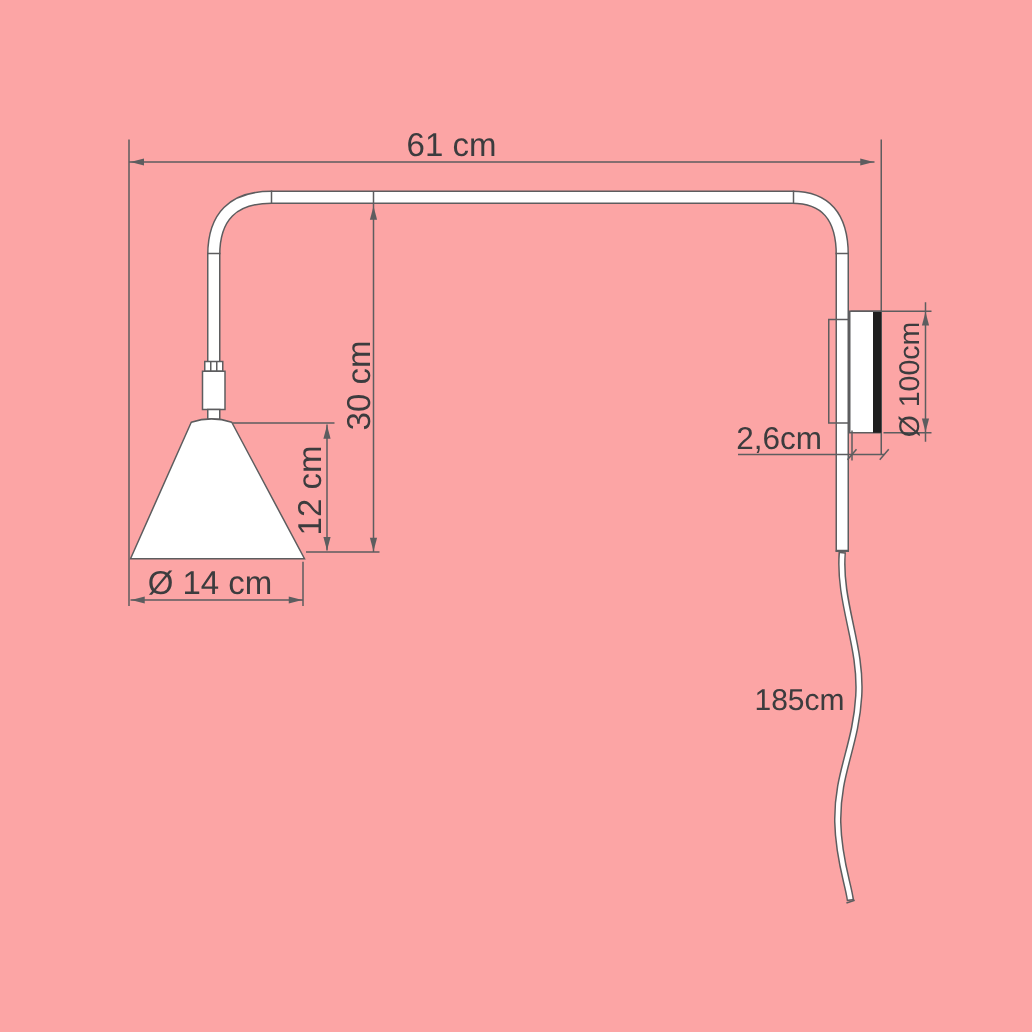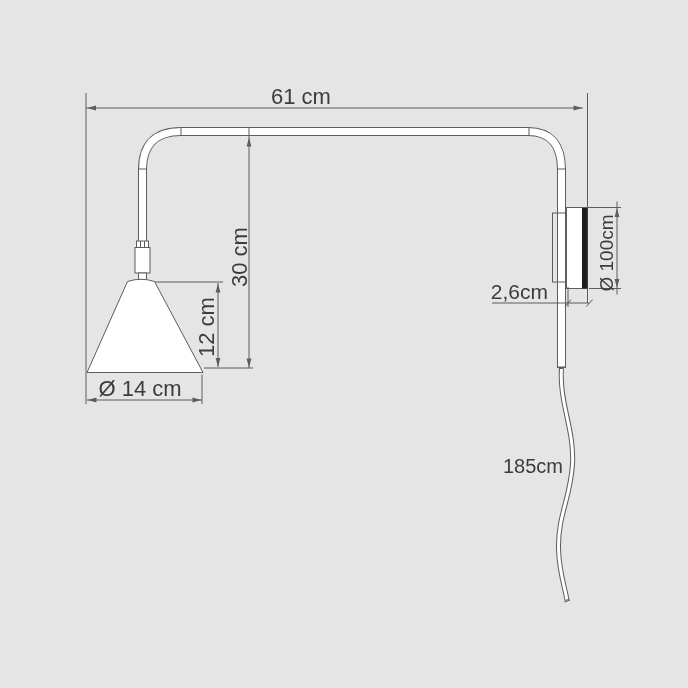--- a/index.html
+++ b/index.html
@@ -3,21 +3,21 @@
 <meta charset="utf-8">
 <style>
   html, body {
     margin: 0;
     padding: 0;
     background: #ffffff;
   }
   #canvas {
     width: 688px;
     height: 688px;
-    background: #e5e5e5;
+    background: #fca5a5;
     position: relative;
     overflow: hidden;
   }
   svg text {
     font-family: "Liberation Sans", "DejaVu Sans", sans-serif;
     fill: #3c3c3e;
   }
   .dim-label { font-size: 22px; }
   .dim-label-sm { font-size: 21px; }
   .dim-label-rot { font-size: 22px; }

